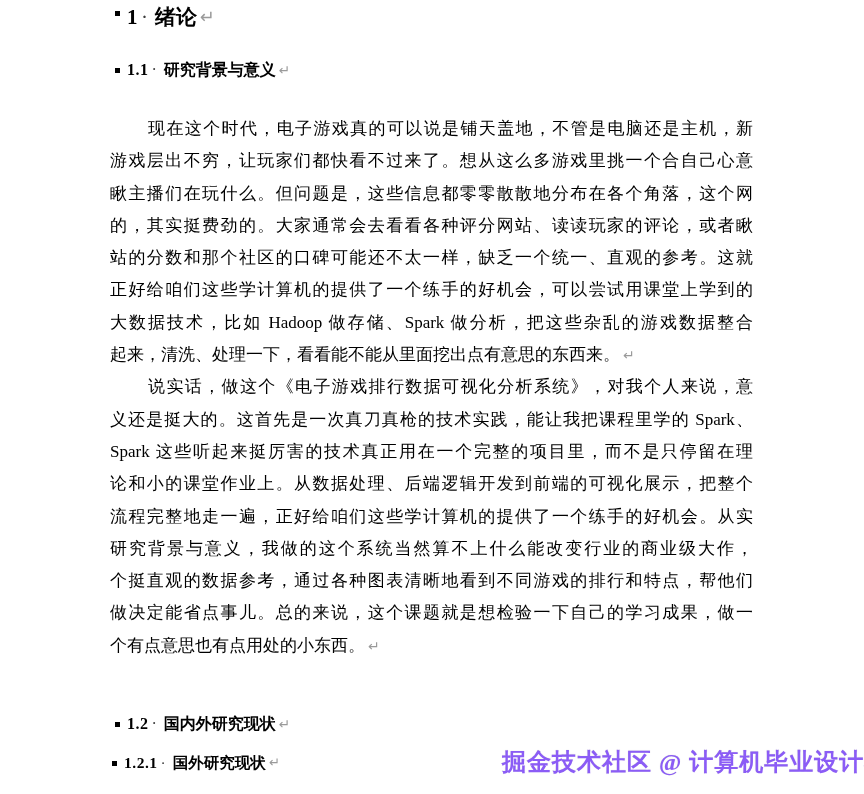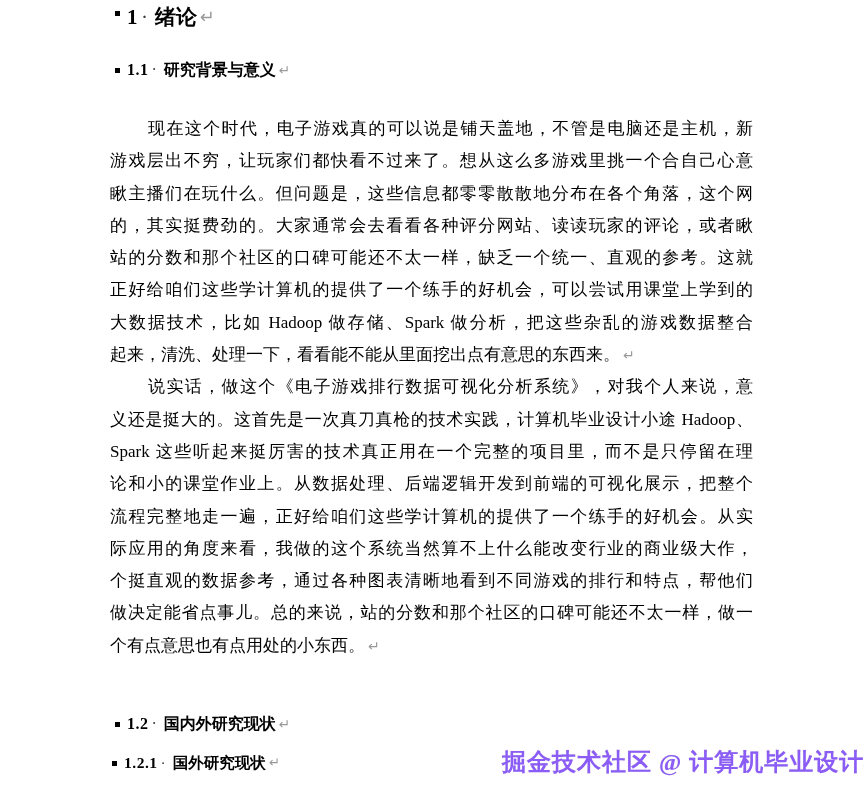--- a/index.html
+++ b/index.html
@@ -91,27 +91,27 @@
         <div class="line">游戏层出不穷，让玩家们都快看不过来了。想从这么多游戏里挑一个合自己心意</div>
         <div class="line">瞅主播们在玩什么。但问题是，这些信息都零零散散地分布在各个角落，这个网</div>
         <div class="line">的，其实挺费劲的。大家通常会去看看各种评分网站、读读玩家的评论，或者瞅</div>
         <div class="line">站的分数和那个社区的口碑可能还不太一样，缺乏一个统一、直观的参考。这就</div>
         <div class="line">正好给咱们这些学计算机的提供了一个练手的好机会，可以尝试用课堂上学到的</div>
         <div class="line">大数据技术，比如 Hadoop 做存储、Spark 做分析，把这些杂乱的游戏数据整合</div>
         <div class="line last">起来，清洗、处理一下，看看能不能从里面挖出点有意思的东西来。<span class="pilcrow">↵</span></div>
       </div>
       <div class="paragraph">
         <div class="line first">说实话，做这个《电子游戏排行数据可视化分析系统》，对我个人来说，意</div>
-        <div class="line">义还是挺大的。这首先是一次真刀真枪的技术实践，计算机毕业设计小途 Hadoop、</div>
+        <div class="line">义还是挺大的。这首先是一次真刀真枪的技术实践，能让我把课程里学的 Spark、</div>
         <div class="line">Spark 这些听起来挺厉害的技术真正用在一个完整的项目里，而不是只停留在理</div>
         <div class="line">论和小的课堂作业上。从数据处理、后端逻辑开发到前端的可视化展示，把整个</div>
         <div class="line">流程完整地走一遍，正好给咱们这些学计算机的提供了一个练手的好机会。从实</div>
-        <div class="line">际应用的角度来看，我做的这个系统当然算不上什么能改变行业的商业级大作，</div>
+        <div class="line">研究背景与意义，我做的这个系统当然算不上什么能改变行业的商业级大作，</div>
         <div class="line">个挺直观的数据参考，通过各种图表清晰地看到不同游戏的排行和特点，帮他们</div>
-        <div class="line">做决定能省点事儿。总的来说，站的分数和那个社区的口碑可能还不太一样，做一</div>
+        <div class="line">做决定能省点事儿。总的来说，这个课题就是想检验一下自己的学习成果，做一</div>
         <div class="line last">个有点意思也有点用处的小东西。<span class="pilcrow">↵</span></div>
       </div>
     </div>
 
   <div class="heading h2b">
     <span class="sq"></span>
     <span class="num">1.2</span>
     <span class="dot">·</span>
     <span class="title">国内外研究现状</span>
     <span class="pilcrow">↵</span>

